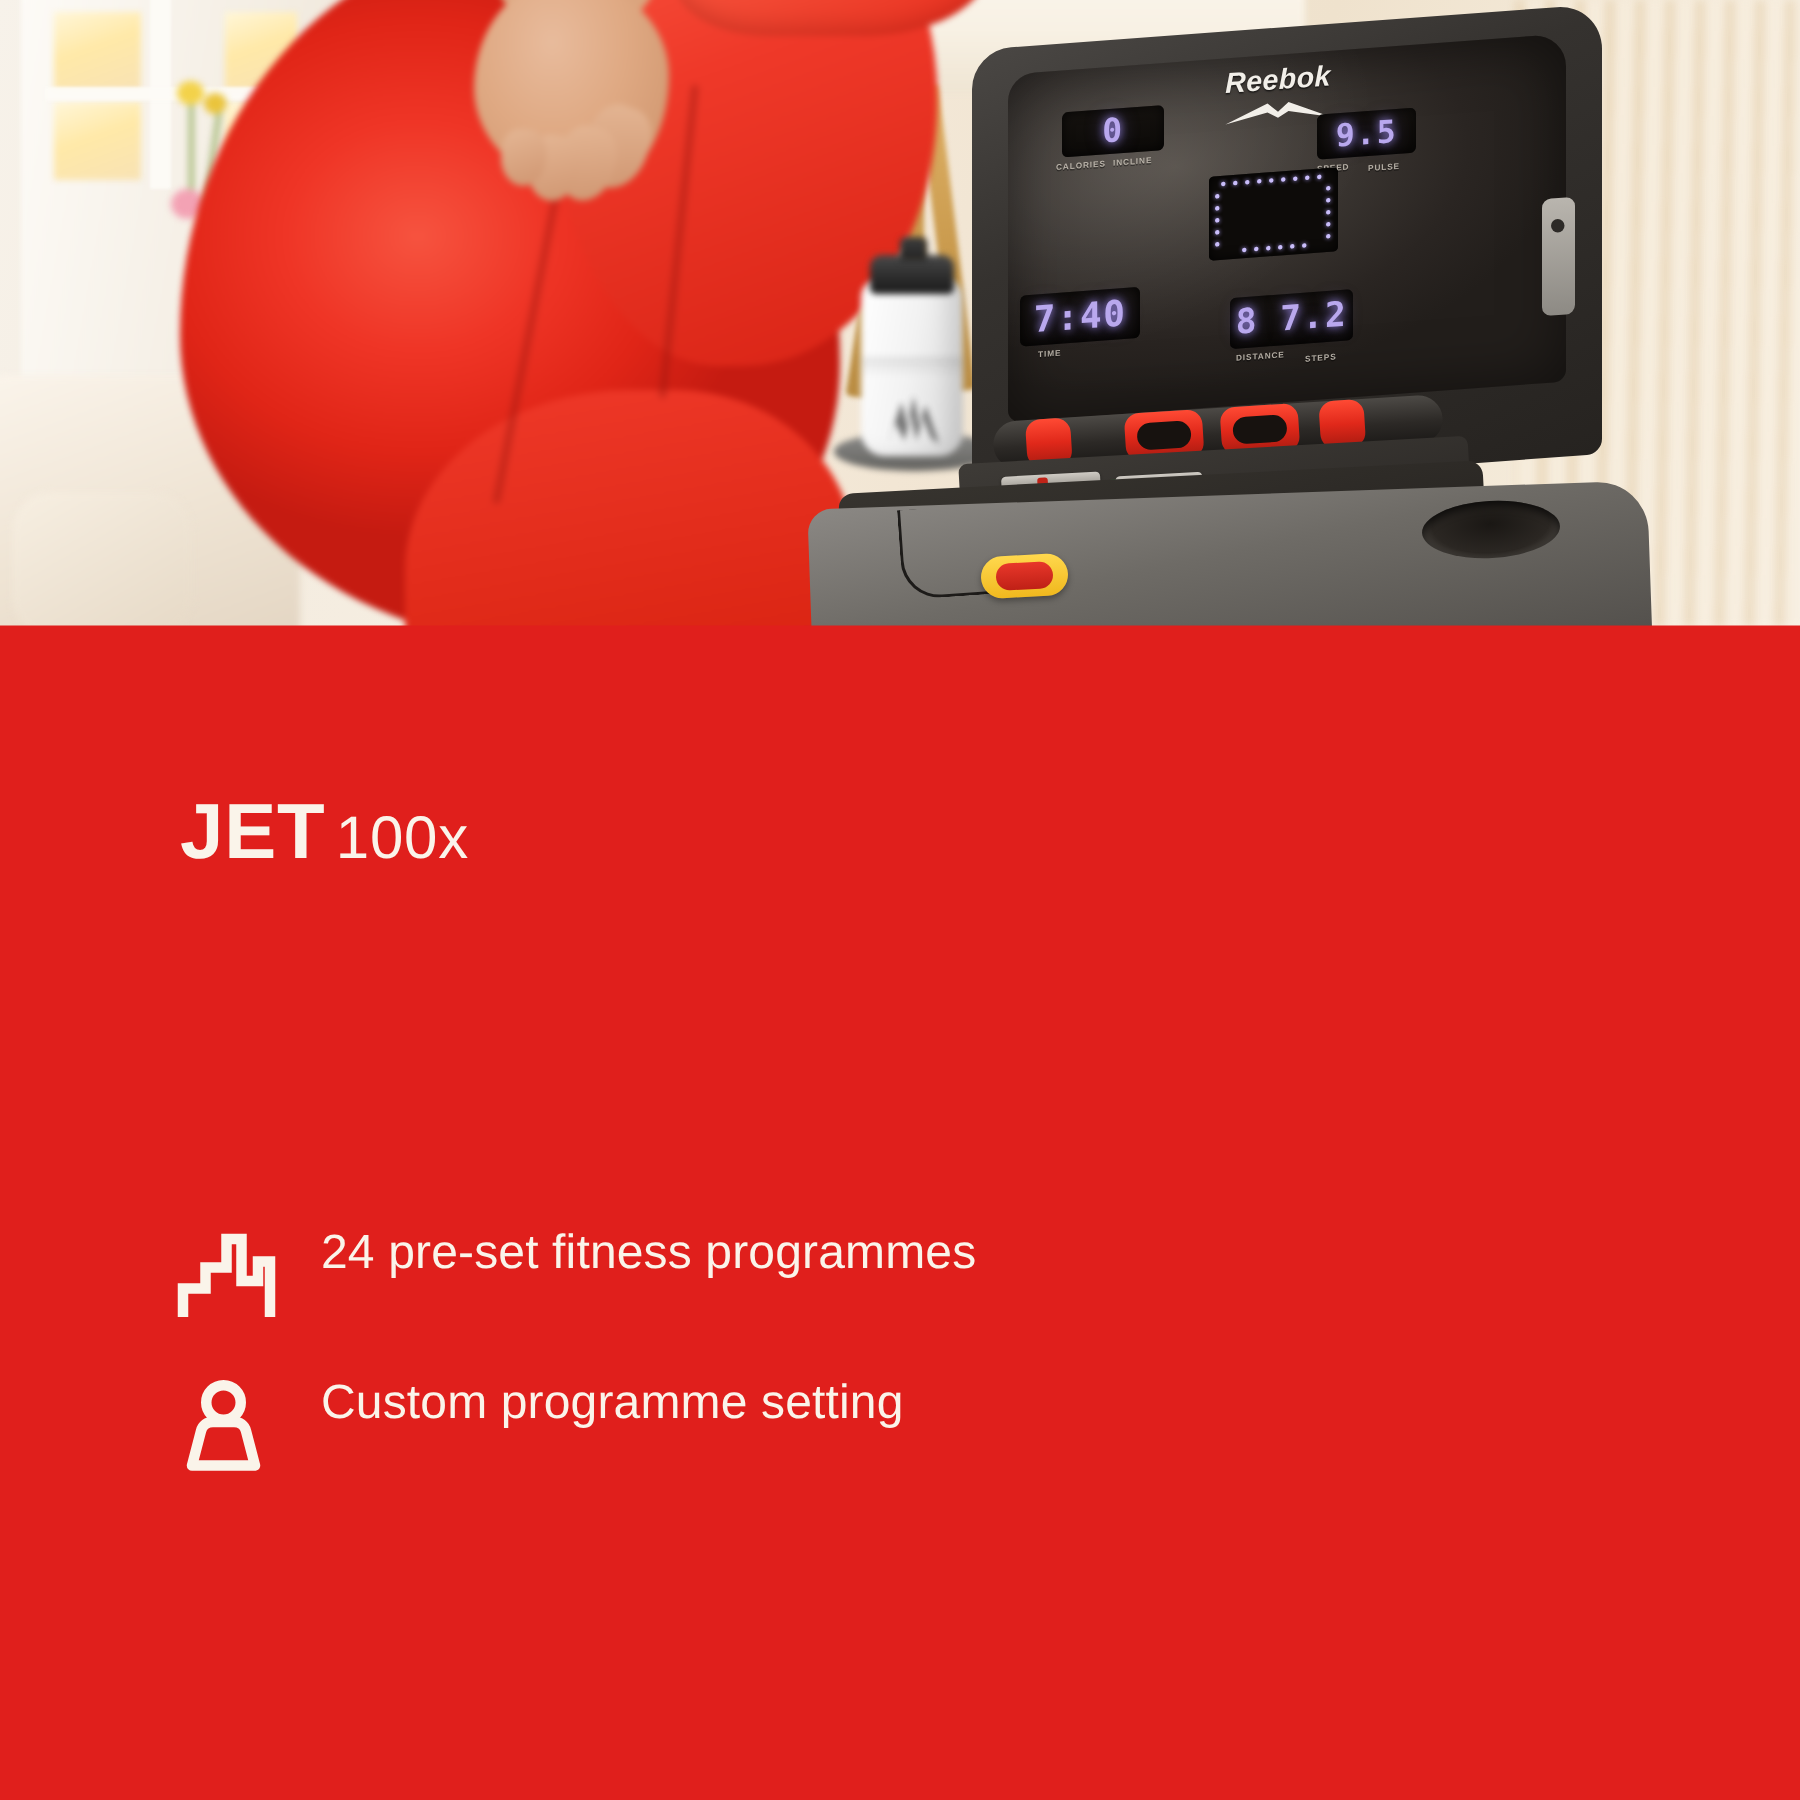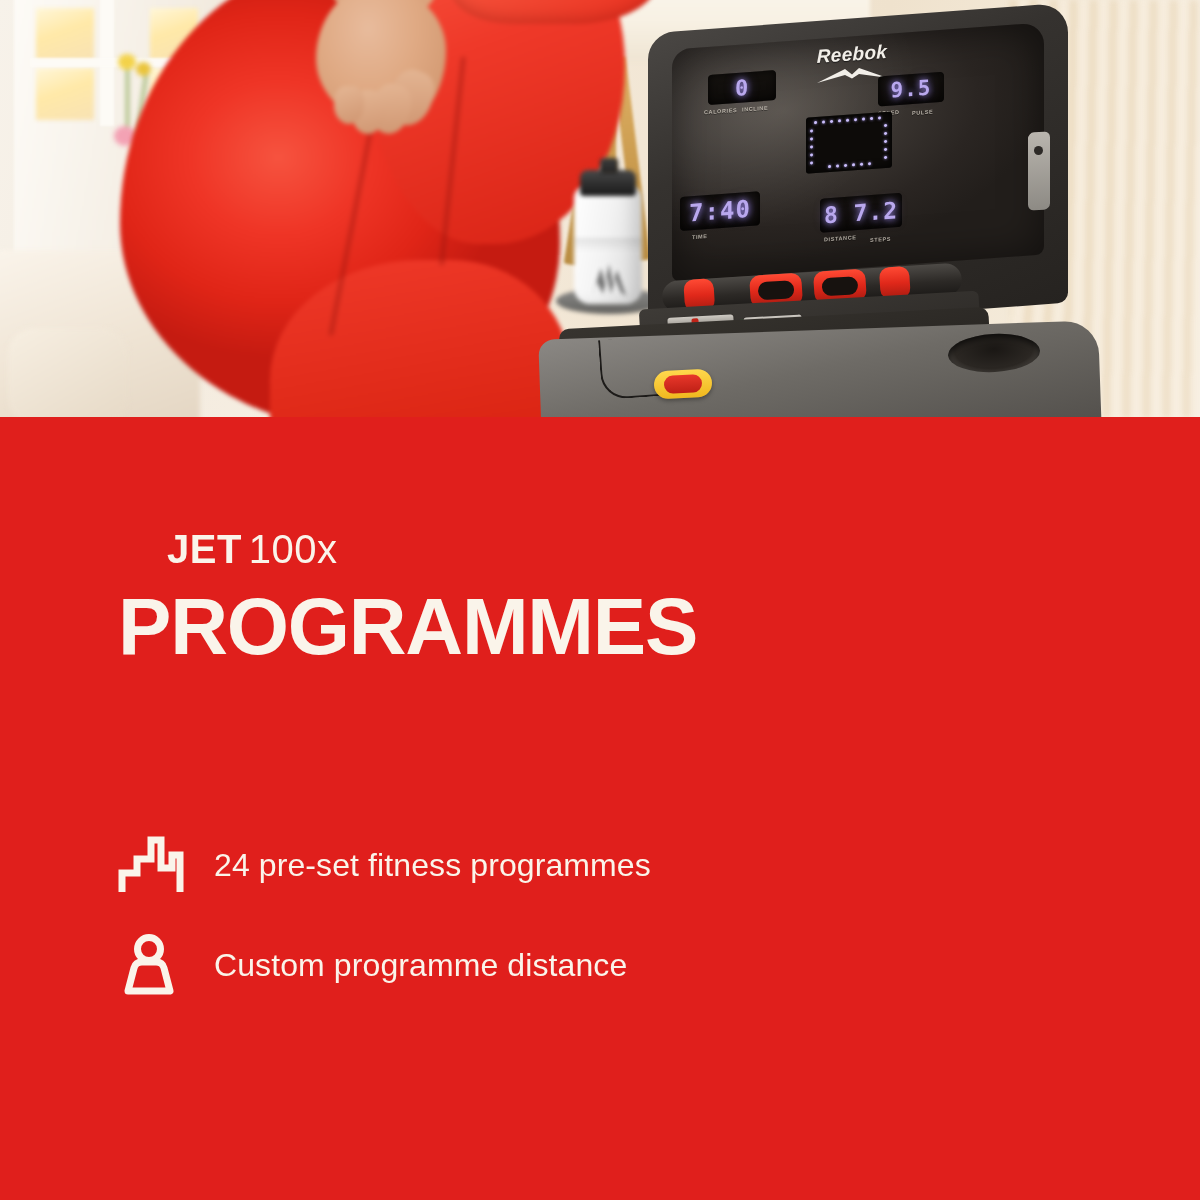--- a/index.html
+++ b/index.html
@@ -393,25 +393,24 @@
     background: #E01F1C;
   }
   .model-line {
     position: absolute;
     left: 120px; top: 112px;
     display: flex;
     align-items: baseline;
     color: #FAF4EA;
   }
   .model-jet {
-    font-size: 40px;
+    font-size: 52px;
     font-weight: 700;
     letter-spacing: .5px;
     line-height: 1;
-    margin-left: 47px;
   }
   .model-num {
     font-size: 40px;
     font-weight: 300;
     letter-spacing: .5px;
     line-height: 1;
     margin-left: 7px;
   }
   .headline {
     position: absolute;
@@ -424,21 +423,20 @@
     text-transform: uppercase;
     max-width: 720px;
   }
   .features {
     position: absolute;
     left: 118px; top: 398px;
     width: 960px;
   }
   .feature-row {
     display: flex;
-    align-items: center;
     height: 100px;
     margin-bottom: 0;
   }
   .feature-icon {
     width: 96px;
     min-width: 96px;
     height: 72px;
     display: flex;
     align-items: center;
     justify-content: flex-start;
@@ -614,40 +612,39 @@
   </div>
 
   <div class="panel">
 
     <div class="model-line">
       <span class="model-jet">JET</span>
       <span class="model-num">100x</span>
     </div>
 
     <div class="headline">
-      <div>PROGRAMMES</div>
     </div>
 
     <div class="features">
 
       <div class="feature-row">
         <div class="feature-icon">
           <svg width="66" height="60" viewBox="0 0 66 60" fill="none" stroke="#FAF4EA" stroke-width="7" stroke-linejoin="miter" stroke-linecap="butt">
             <path d="M4 57 V38 H19 V24 H33 V5 H43 V33 H54 V20 H62 V57"></path>
           </svg>
         </div>
         <div class="feature-text">24 pre-set fitness programmes</div>
       </div>
 
       <div class="feature-row">
         <div class="feature-icon">
           <svg width="62" height="62" viewBox="0 0 62 62" fill="none" stroke="#FAF4EA" stroke-width="7" stroke-linejoin="round">
             <circle cx="31" cy="15" r="11.5"></circle>
             <path d="M10 57 L16 34 C17 30 20 28 24 28 H38 C42 28 45 30 46 34 L52 57 Z"></path>
           </svg>
         </div>
-        <div class="feature-text">Custom programme distance</div>
+        <div class="feature-text">Custom programme setting</div>
       </div>
 
 
     </div>
   </div>
 </div>
 
 </body></html>

